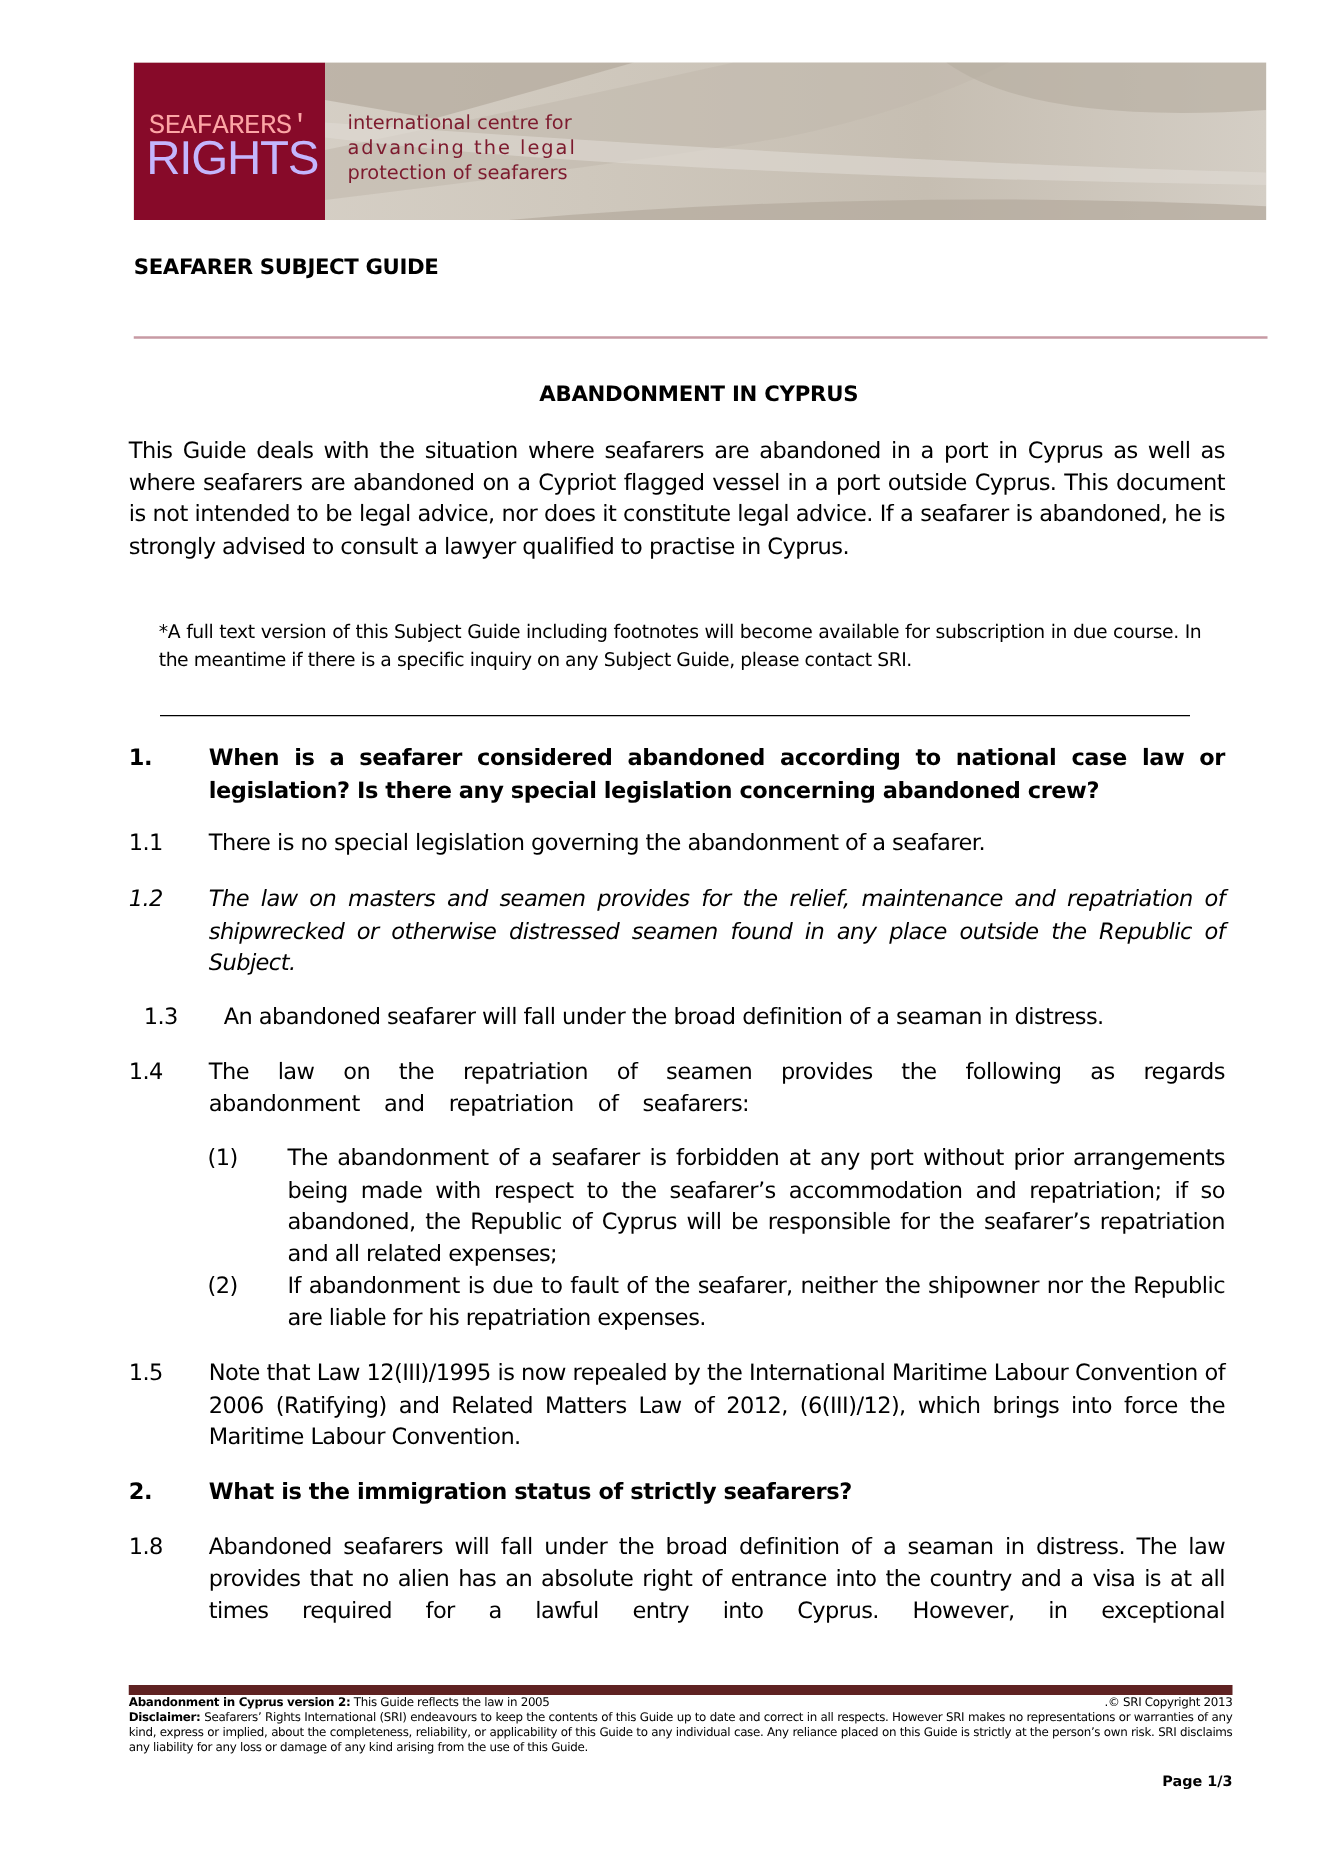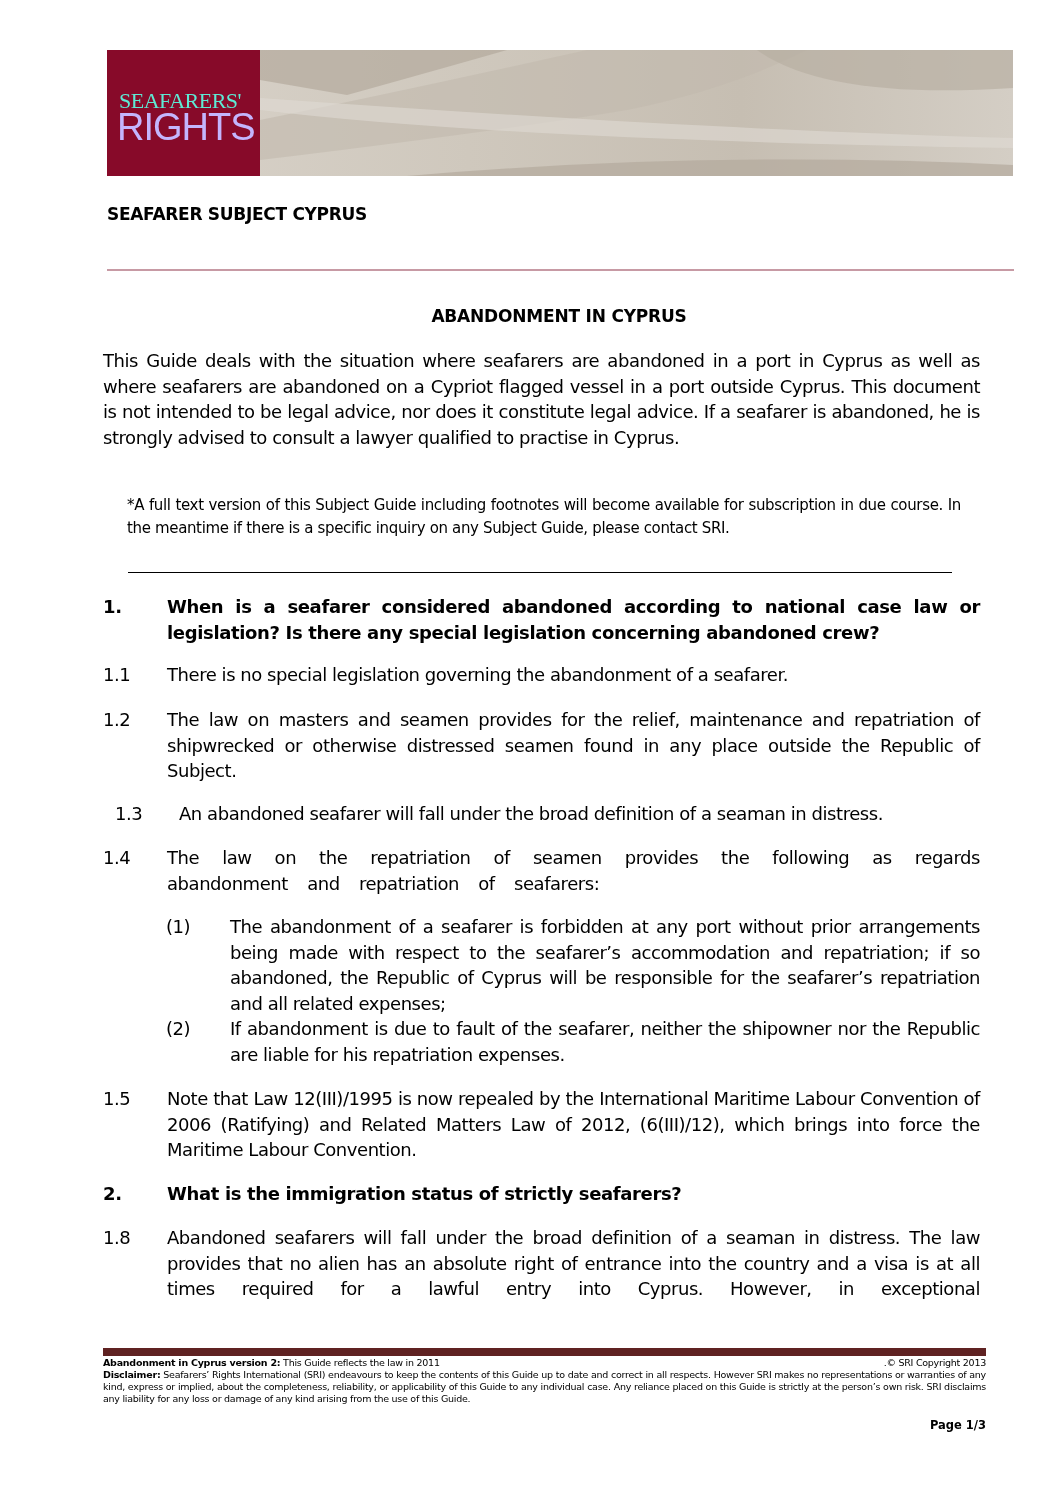--- a/index.html
+++ b/index.html
@@ -5,22 +5,22 @@
   html, body { margin:0; padding:0; background:#ffffff; }
   body { width:1058px; height:1497px; position:relative; overflow:hidden;
          font-family:"DejaVu Sans", sans-serif; color:#000; }
   .abs { position:absolute; }
 
   
   .banner { left:107px; top:50px; width:906px; height:126px; overflow:hidden;
             background:linear-gradient(90deg,#d9d3ca 0%,#cfc8bd 40%,#c6beb2 70%,#d4cec5 100%); }
   .banner svg { position:absolute; left:0; top:0; }
   .logo-block { position:absolute; left:0; top:0; width:153px; height:126px; background:#870a29; }
-  .logo-l1 { position:absolute; left:12px; top:38px; font-family:Liberation Serif, serif;
-             font-size:22px; color:#5eead4; letter-spacing:-0.5px; }
+  .logo-l1 { position:absolute; left:12px; top:38px; font-family:Liberation Mono, monospace;
+             font-size:22px; color:#fca5a5; letter-spacing:-0.5px; }
   .logo-l2 { position:absolute; left:10px; top:56px; font-family:"Liberation Sans", sans-serif;
              font-size:38px; color:#c4b5fd; letter-spacing:-1px; }
   .tagline { position:absolute; left:171px; top:38px; font-family:"DejaVu Sans", sans-serif;
              font-size:15.5px; line-height:20px; color:#7d1a2e; }
   .tagline div:nth-child(2){ letter-spacing:1.6px; }
 
   .guide-label { left:107px; top:204px; font-weight:bold; font-size:17px; letter-spacing:-0.3px; }
   .pink-rule { left:107px; top:269px; width:907px; height:2px; background:#c79aa4; }
   .title { left:0; width:1058px; top:306px; text-align:center; font-weight:bold; font-size:17px; letter-spacing:-0.2px; padding-left:60px; box-sizing:border-box; }
 
@@ -54,39 +54,44 @@
     <path d="M153 0 L400 0 Q330 20 240 45 L153 30 Z" fill="#b4aa9c" opacity="0.7"></path>
     <path d="M153 70 Q300 40 480 0 L700 0 Q620 40 520 60 Q400 80 153 110 Z" fill="#c2b9ad" opacity="0.6"></path>
     <path d="M650 0 Q720 50 906 38 L906 0 Z" fill="#b8afa3" opacity="0.7"></path>
     <path d="M300 126 Q600 100 906 115 L906 126 Z" fill="#b3a99c" opacity="0.7"></path>
     <path d="M153 60 Q400 90 906 98 L906 88 Q600 80 153 48 Z" fill="#e0dbd4" opacity="0.6"></path>
   </svg>
   <div class="logo-block">
     <div class="logo-l1">SEAFARERS'</div>
     <div class="logo-l2">RIGHTS</div>
   </div>
+  <div class="tagline">
+    <div>international centre for</div>
+    <div>advancing the legal</div>
+    <div>protection of seafarers</div>
+  </div>
 </div>
 
-<div class="abs guide-label">SEAFARER SUBJECT CYPRUS</div>
+<div class="abs guide-label">SEAFARER SUBJECT GUIDE</div>
 <div class="abs pink-rule"></div>
 <div class="abs title">ABANDONMENT IN CYPRUS</div>
 
 <div class="abs para intro">This Guide deals with the situation where seafarers are abandoned in a port in Cyprus as well as where seafarers are abandoned on a Cypriot flagged vessel in a port outside Cyprus. This document is not intended to be legal advice, nor does it constitute legal advice.  If a seafarer is abandoned, he is strongly advised to consult a lawyer qualified to practise in Cyprus.</div>
 <div class="abs para note">*A full text version of this Subject Guide including footnotes will become available for subscription in due course.  In the meantime if there is a specific inquiry on any Subject Guide, please contact SRI.</div>
 <div class="abs black-rule"></div>
 
 <div class="item h" style="top:594px;">
   <span class="num">1.</span>
   <div class="txt">When is a seafarer considered abandoned according to national case law or legislation?  Is there any special legislation concerning abandoned crew?</div>
 </div>
 <div class="item" style="top:662px;">
   <span class="num">1.1</span>
   <div class="txt">There is no special legislation governing the abandonment of a seafarer.</div>
 </div>
-<div class="item" style="top:707px;">
+<div class="item" style="top:707px;font-style:italic;">
   <span class="num">1.2</span>
   <div class="txt">The law on masters and seamen provides for the relief, maintenance and repatriation of shipwrecked or otherwise distressed seamen found in any place outside the Republic of Subject.</div>
 </div>
 <div class="item" style="top:801px;margin-left:12px;">
   <span class="num">1.3</span>
   <div class="txt">An abandoned seafarer will fall under the broad definition of a seaman in distress.</div>
 </div>
 <div class="item" style="top:845px;">
   <span class="num">1.4</span>
   <div class="txt" style="word-spacing:14px;">The law on the repatriation of seamen provides the following as regards abandonment and repatriation of seafarers:</div>
@@ -108,19 +113,19 @@
   <span class="num">2.</span>
   <div class="txt">What is the immigration status of strictly seafarers?</div>
 </div>
 <div class="item" style="top:1225px;">
   <span class="num">1.8</span>
   <div class="txt" style="text-align-last:justify;">Abandoned seafarers will fall under the broad definition of a seaman in distress. The law provides that no alien has an absolute right of entrance into the country and a visa is at all times required for a lawful entry into Cyprus. However, in exceptional</div>
 </div>
 
 <div class="abs footer-rule"></div>
 <div class="abs foot foot-l1">
-  <span>Abandonment in Cyprus version 2:</span><span class="n"> This Guide reflects the law in  2011</span>
+  <span>Abandonment in Cyprus version 2:</span><span class="n"> This Guide reflects the law in  2005</span>
 </div>
 <div class="abs foot foot-copy">.© SRI Copyright 2013</div>
 <div class="abs foot foot-disc">
   <b>Disclaimer:</b><span> Seafarers’ Rights International (SRI) endeavours to keep the contents of this Guide up to date and correct in all respects.  However SRI makes no representations or warranties of any kind, express or implied, about the completeness, reliability, or applicability of this Guide to any individual case.  Any reliance placed on this Guide is strictly at the person’s own risk.  SRI disclaims any liability for any loss or damage of any kind arising from the use of this Guide.</span>
 </div>
 <div class="abs page-num">Page 1/3</div>
 
 </body></html>

